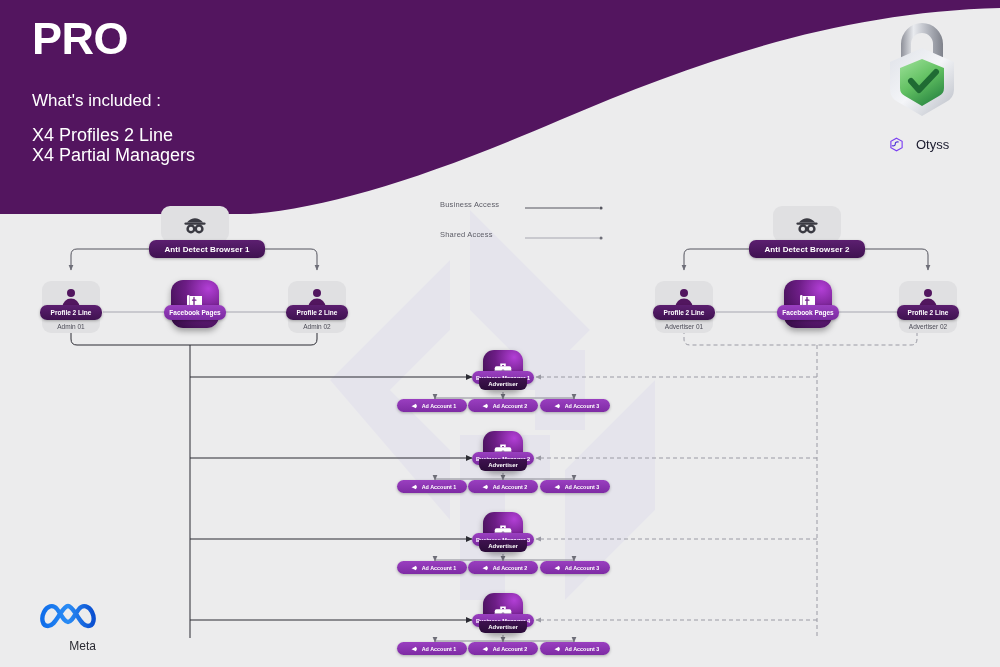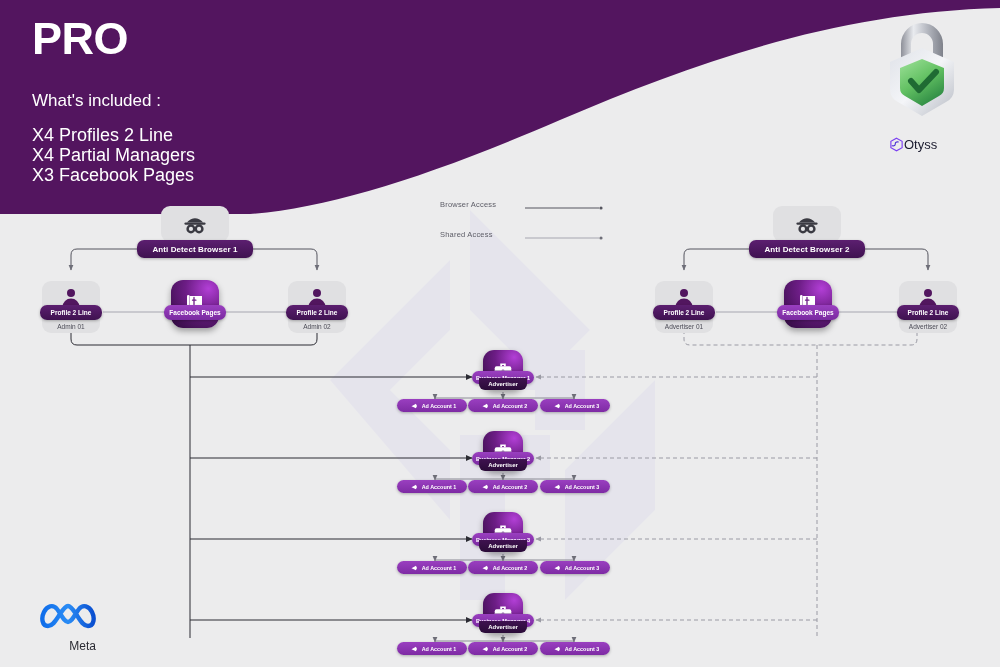--- a/index.html
+++ b/index.html
@@ -19,21 +19,21 @@
   
   .header-curve { position:absolute; left:0; top:0; width:1000px; height:230px; }
   .header-text { position:absolute; left:32px; top:16px; width:520px; color:#fff; }
   .pro-title { font-size:45px; font-weight:bold; letter-spacing:-0.5px; line-height:1; }
   .whats-included { font-size:17px; margin-top:30px; font-weight:400; }
   .incl-list { margin-top:14px; font-size:18px; line-height:20px; }
   .incl-list div { margin-bottom:0px; }
 
   
   .lock-badge { position:absolute; left:876px; top:14px; width:92px; height:112px; }
-  .otyss { position:absolute; left:889px; top:137px; display:flex; align-items:center; gap:0; }
+  .otyss { position:absolute; left:889px; top:137px; display:flex; align-items:center; gap:12px; }
   .otyss .otyss-text { font-size:13px; color:#1a1a2e; font-weight:500; }
 
   
   .meta { position:absolute; left:16px; top:600px; width:80px; text-align:right; }
   .meta .meta-text { font-size:12px; color:#2b2b33; margin-top:1px; }
 
   
   .wires { position:absolute; left:0; top:0; width:1000px; height:667px; pointer-events:none; }
 
   
@@ -106,21 +106,20 @@
   <svg class="header-curve" viewBox="0 0 1000 230" preserveAspectRatio="none">
     <path d="M0,0 L1000,0 L1000,8 C840,12 700,60 560,120 C430,176 330,208 250,214 L0,214 Z" fill="#53155F"></path>
   </svg>
 
   <div class="header-text">
     <div class="pro-title">PRO</div>
     <div class="whats-included">What's included :</div>
     <div class="incl-list">
       <div>X4 Profiles 2 Line</div>
       <div>X4 Partial Managers</div>
-      <div>X3 Facebook Pages</div>
     </div>
   </div>
 
   <svg class="lock-badge" viewBox="0 0 92 112">
     <defs>
       <linearGradient id="shackle" x1="0" y1="0" x2="1" y2="0">
         <stop offset="0" stop-color="#8e9099"></stop>
           <stop offset=".3" stop-color="#e9ebef"></stop>
         <stop offset=".6" stop-color="#b9bcc4"></stop>
           <stop offset="1" stop-color="#7e818a"></stop>
@@ -159,21 +158,21 @@
           <stop offset="1" stop-color="#0a4fd0"></stop>
         </linearGradient>
       </defs>
       <path d="M8 26 C2 26 1 18 4 12 C7 6 13 4 17 9 C21 14 24 22 28 22 C32 22 35 14 39 9 C43 4 49 6 52 12 C55 18 54 26 48 26 C43 26 40 20 36 14 C32 8 30 6 28 6 C26 6 24 8 20 14 C16 20 13 26 8 26 Z" fill="none" stroke="url(#metag)" stroke-width="4.4" stroke-linecap="round" stroke-linejoin="round"></path>
     </svg>
     <div class="meta-text">Meta</div>
   </div>
 
   <div class="legend">
     <div class="legend-row">
-      <span class="legend-label">Browser Access</span>
+      <span class="legend-label">Business Access</span>
       <svg class="legend-line" viewBox="0 0 78 8">
         <line x1="0" y1="4" x2="74" y2="4" stroke="#55555f" stroke-width="1"></line>
         <circle cx="76" cy="4" r="1.6" fill="#55555f"></circle>
       </svg>
     </div>
     <div class="legend-row">
       <span class="legend-label">Shared Access</span>
       <svg class="legend-line" viewBox="0 0 78 8">
         <line x1="0" y1="4" x2="74" y2="4" stroke="#a6a6b0" stroke-width="1"></line>
         <circle cx="76" cy="4" r="1.6" fill="#6e6e78"></circle>
@@ -257,21 +256,21 @@
   <div class="card icon-card adb-card" style="left:161px; top:206px;">
     <svg width="26" height="26" viewBox="0 0 32 32">
       <path d="M6 14 q10 -10 20 0 z" fill="#3a3a42"></path>
       <rect x="3" y="14" width="26" height="3" rx="1.5" fill="#3a3a42"></rect>
       <circle cx="11" cy="22" r="5.6" fill="#3a3a42"></circle>
       <circle cx="21" cy="22" r="5.6" fill="#3a3a42"></circle>
       <circle cx="11" cy="22" r="2.6" fill="#e4e4e6"></circle>
       <circle cx="21" cy="22" r="2.6" fill="#e4e4e6"></circle>
     </svg>
   </div>
-  <div class="badge adb-badge" style="left:137px; top:240px;">Anti Detect Browser 1</div>
+  <div class="badge adb-badge" style="left:149px; top:240px;">Anti Detect Browser 1</div>
 
   <div class="card profile-card" style="left:42px; top:281px;">
     <svg width="24" height="24" viewBox="0 0 24 24" style="position:absolute;left:17px;top:5px;">
       <circle cx="12" cy="7" r="4" fill="#52165f"></circle>
       <path d="M3.5 21 a8.5 8.5 0 0 1 17 0 z" fill="#52165f"></path>
     </svg>
   </div>
   <div class="badge profile-badge" style="left:40px; top:305px;">Profile 2 Line</div>
   <div class="sub-label profile-sub" style="left:40px; top:323px;">Admin 01</div>
 

